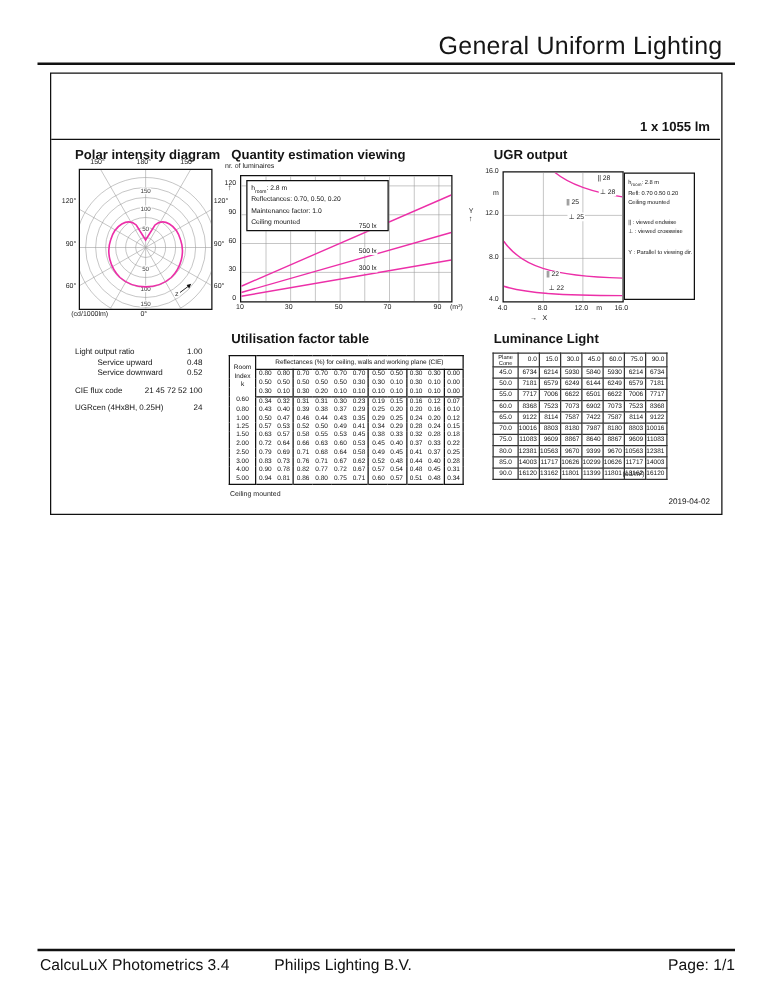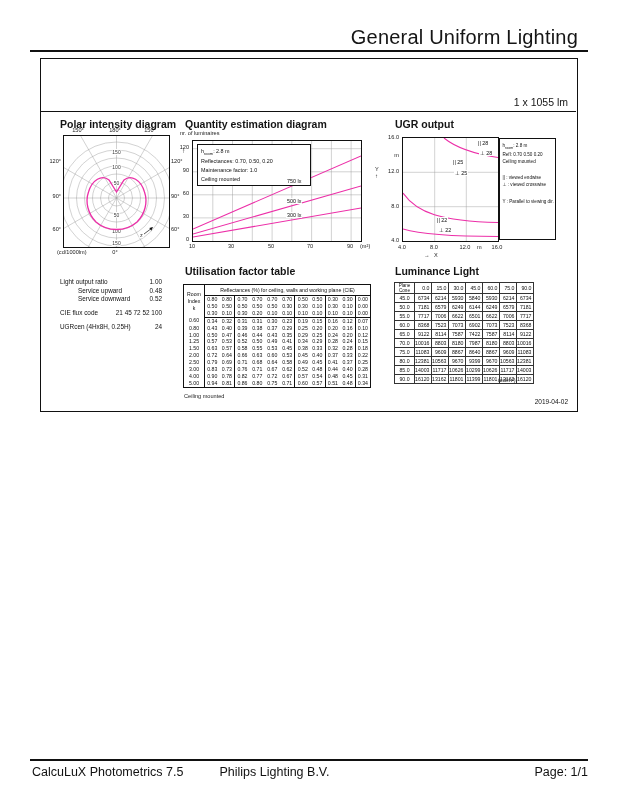--- a/index.html
+++ b/index.html
@@ -45,21 +45,21 @@
 </head>
 <body>
 
 <div id="page">
 
   <div class="abs hdr-title" style="top:26px;right:40px;">General Uniform Lighting</div>
   <div class="abs rule" style="left:30px;top:50px;width:558px;height:1.5px;"></div>
 
   <div class="abs box" style="left:40px;top:58px;width:536px;height:352px;"></div>
 
-  <div class="abs prod-flux" style="top:96px;right:50px;">1 x 1055 lm</div>
+  <div class="abs prod-flux" style="top:96px;right:50px;font-weight:bold;">1 x 1055 lm</div>
   <div class="abs rule" style="left:41px;top:111px;width:535px;height:1px;"></div>
 
   <div class="abs sec-title" style="left:60px;top:118px;">Polar intensity diagram</div>
 
   <div class="abs tick" style="left:68px;top:127px;width:20px;text-align:center;">150°</div>
   <div class="abs tick" style="left:105px;top:127px;width:20px;text-align:center;">180°</div>
   <div class="abs tick" style="left:140px;top:127px;width:20px;text-align:center;">150°</div>
 
   <div class="abs tick" style="left:44px;top:158px;width:17px;text-align:right;">120°</div>
   <div class="abs tick" style="left:46px;top:193px;width:15px;text-align:right;">90°</div>
@@ -95,21 +95,21 @@
                C81,78 84,66 80.5,56 C77,44 67,38 60,44 L52.5,56 Z"></path>
       <line x1="80" y1="98" x2="88" y2="92" stroke="#111" stroke-width="0.7"></line>
       <polygon points="89,91 85.3,92 87.3,94.8" fill="#111"></polygon>
       <text class="svgLabel" x="76" y="101" style="font-size:5.6px;">z</text>
     </svg>
   </div>
 
   <div class="abs tick" style="left:57px;top:249px;">(cd/1000lm)</div>
   <div class="abs tick" style="left:105px;top:249px;width:20px;text-align:center;">0°</div>
 
-  <div class="abs sec-title" style="left:185px;top:118px;">Quantity estimation diagram</div>
+  <div class="abs sec-title" style="left:185px;top:118px;">Quantity estimation viewing</div>
   <div class="abs tiny" style="left:180px;top:130px;">nr. of luminaires</div>
   <div class="abs tiny" style="left:182px;top:147px;font-size:6.5px;">↑</div>
 
   <div class="abs tick" style="left:174px;top:144px;width:15px;text-align:right;">120</div>
   <div class="abs tick" style="left:174px;top:167px;width:15px;text-align:right;">90</div>
   <div class="abs tick" style="left:174px;top:190px;width:15px;text-align:right;">60</div>
   <div class="abs tick" style="left:174px;top:213px;width:15px;text-align:right;">30</div>
   <div class="abs tick" style="left:174px;top:236px;width:15px;text-align:right;">0</div>
 
   <div class="abs plotbox" style="left:192px;top:140px;width:168px;height:100px;">
@@ -526,17 +526,17 @@
             <td>16120</td>
           </tr>
         </tbody>
       </table>
     </div>
   <div class="abs tiny" style="left:498px;top:377px;">(cd/m²)</div>
 
   <div class="abs" style="top:398px;right:50px;font-size:6.5px;color:#111;">2019-04-02</div>
 
   <div class="abs rule" style="left:30px;top:759px;width:558px;height:2.2px;"></div>
-  <div class="abs footer-text" style="left:32px;top:765px;">CalcuLuX Photometrics 7.5</div>
+  <div class="abs footer-text" style="left:32px;top:765px;">CalcuLuX Photometrics 3.4</div>
   <div class="abs footer-text" style="left:0;top:765px;width:549px;text-align:center;">Philips Lighting B.V.</div>
   <div class="abs footer-text" style="top:765px;right:30px;">Page: 1/1</div>
 
 </div>
 
 </body></html>

